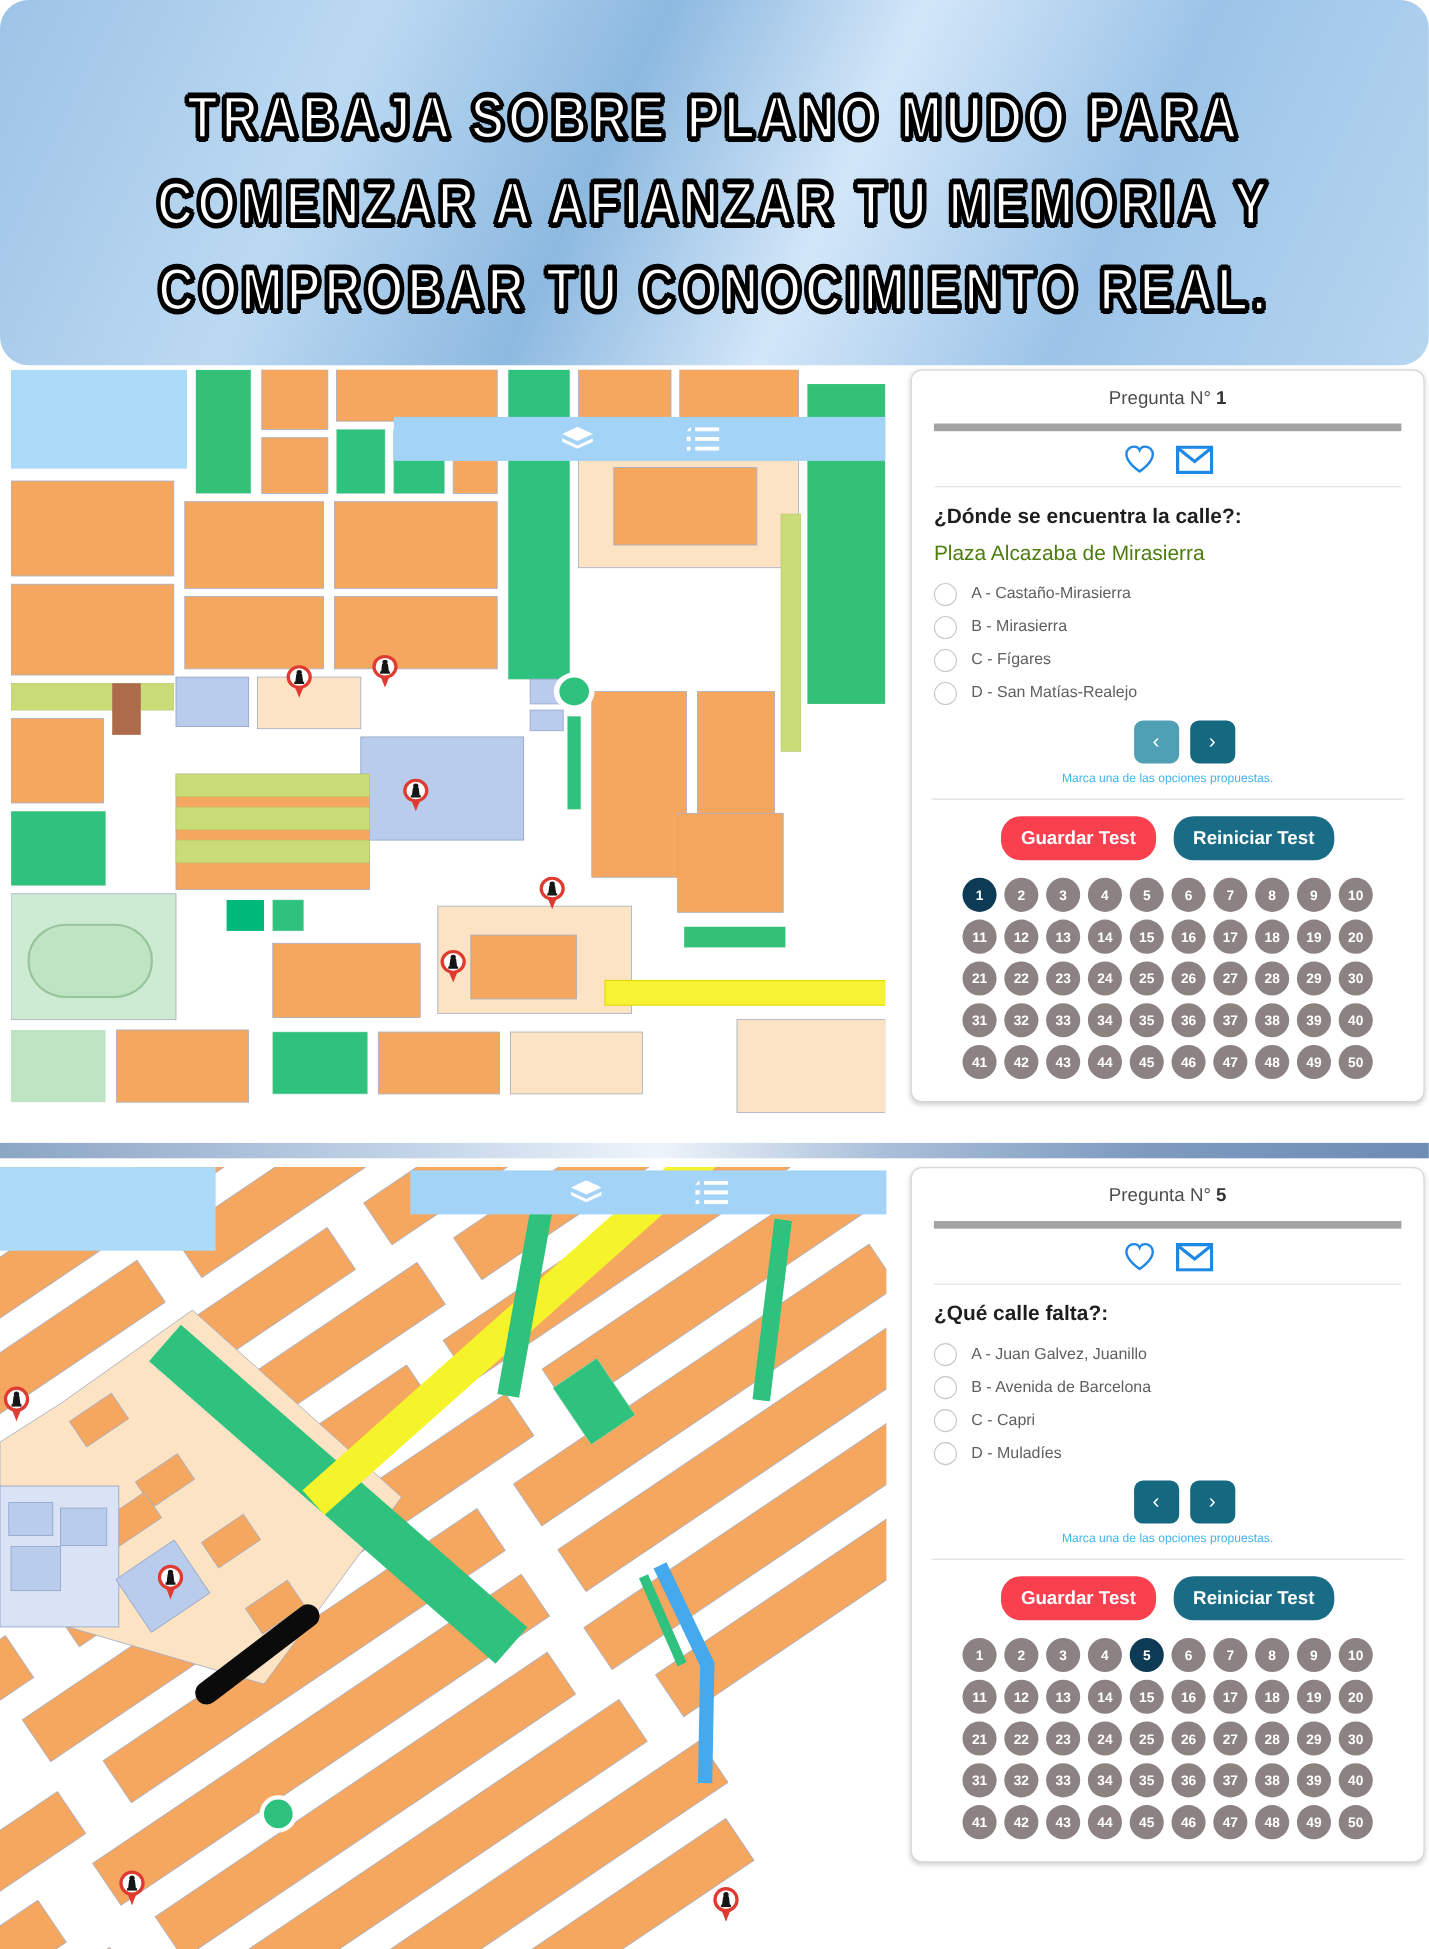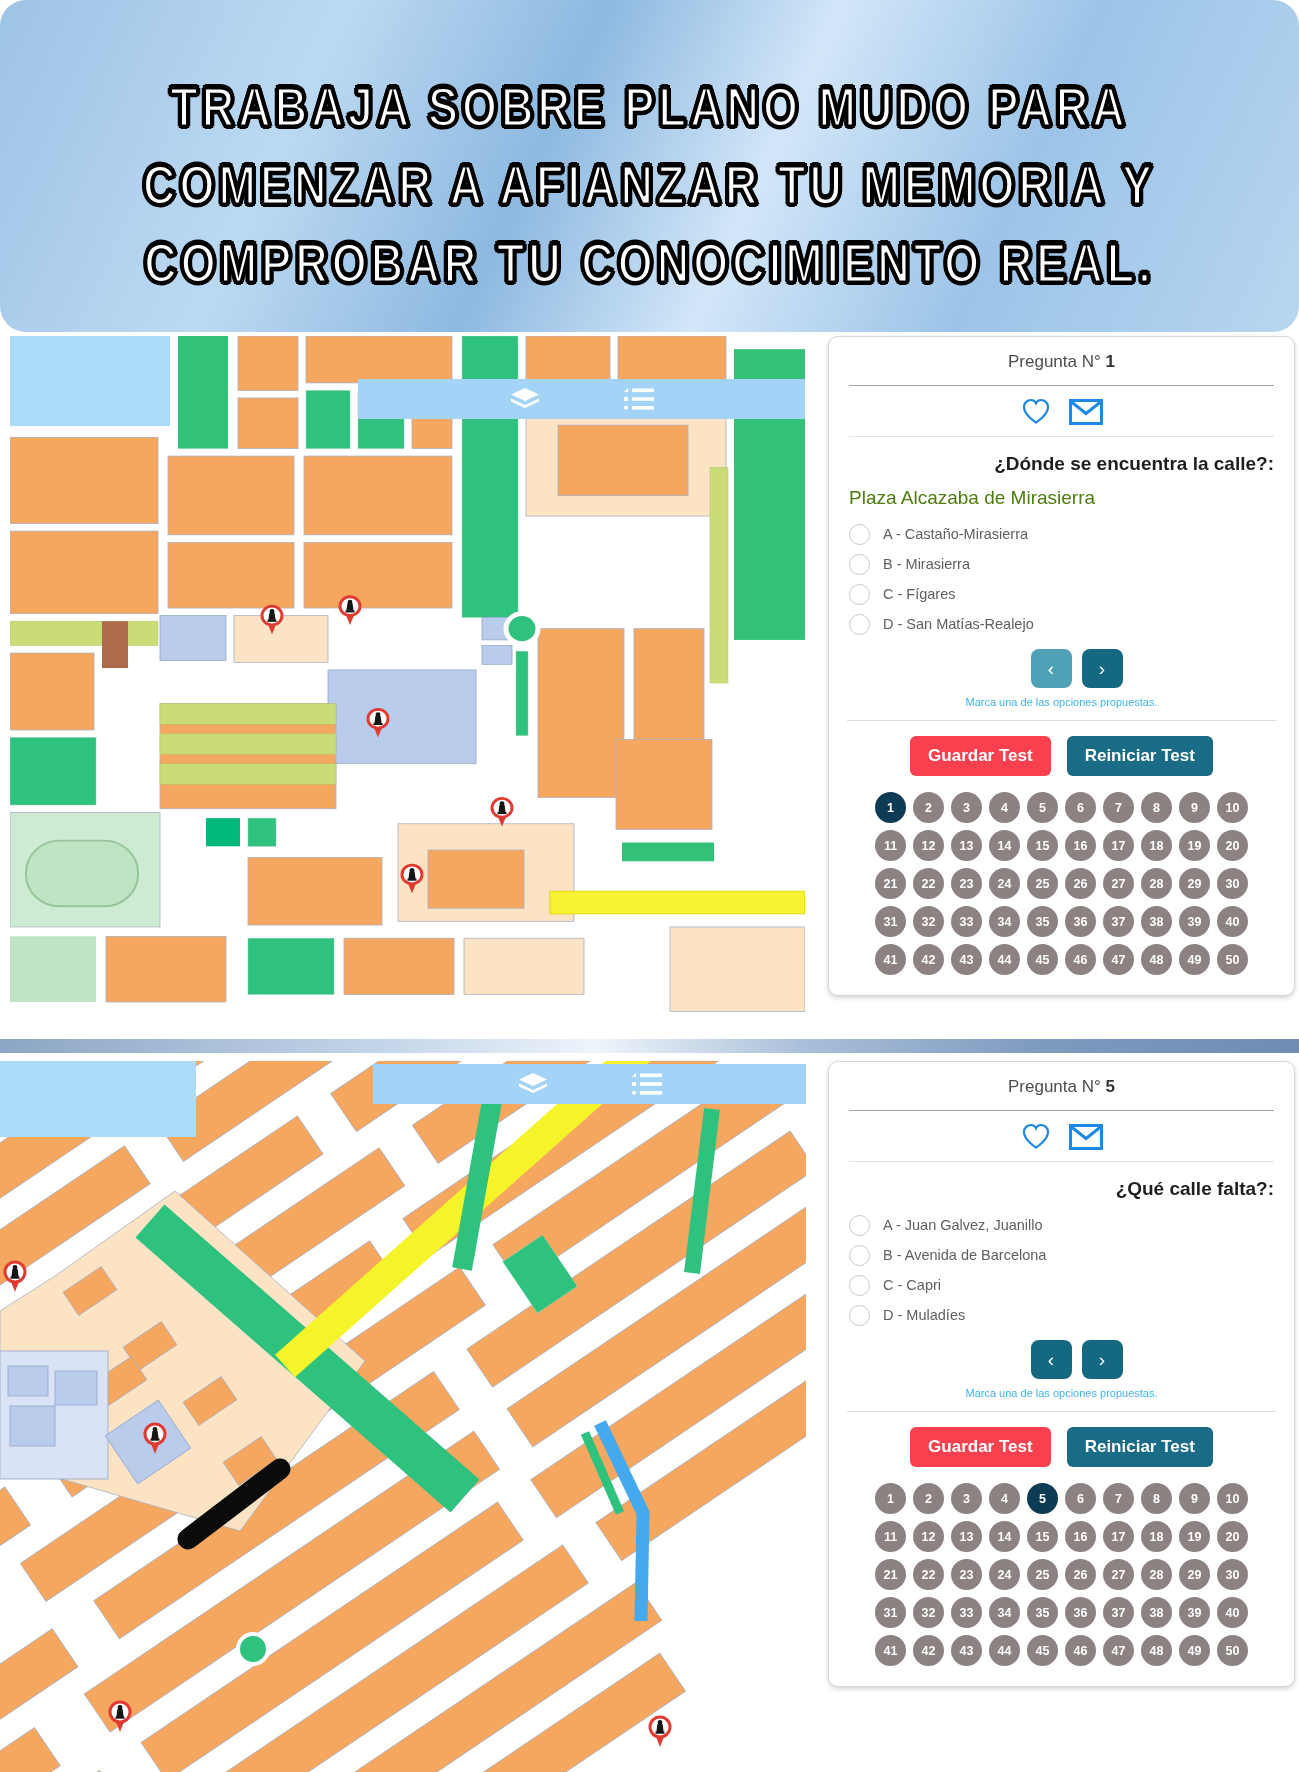--- a/index.html
+++ b/index.html
@@ -32,42 +32,42 @@
     justify-content:center;gap:80px;}
   .tb1{left:348px;top:43px;width:447px;}
   .tb2{left:373px;top:3px;width:433px;}
   .tool-btn{width:34px;height:26px;display:flex;align-items:center;justify-content:center;cursor:pointer;}
 
   
   .card{position:absolute;left:828px;width:425px;background:#fff;border:1px solid #d6d6d6;
     border-radius:10px;box-shadow:0 2px 5px rgba(0,0,0,.18);padding:0 20px;box-sizing:content-box;}
   .card1{top:0;}
   .card2{top:8px;}
-  .card-title{text-align:center;font-size:17px;color:#4d4d4d;padding:15px 0 13px;border-bottom:1px solid #a3a3a3;}
+  .card-title{text-align:center;font-size:17px;color:#4d4d4d;padding:15px 0 13px;border-bottom:7px solid #a3a3a3;}
   .card-title b{color:#333;}
   .icon-row{display:flex;justify-content:center;align-items:center;gap:18px;padding:12px 0 11px;
     border-bottom:1px solid #e2e2e2;}
   .icon-btn{background:none;border:none;padding:0;cursor:pointer;display:flex;}
-  .question{font-weight:bold;font-size:19px;color:#1e1e1e;margin:16px 0 2px;text-align:right;}
+  .question{font-weight:bold;font-size:19px;color:#1e1e1e;margin:16px 0 2px;}
   .street{font-size:19px;color:#4d7c0f;margin:12px 0 2px;}
   .street:empty{display:none;}
   .options{margin-top:10px;}
   .option{display:flex;align-items:center;gap:13px;height:30px;}
   .radio{width:19px;height:19px;border:1px solid #c8c8c8;border-radius:50%;background:#fff;flex:0 0 auto;}
   .opt-label{font-size:14.5px;color:#5f5f5f;}
   .nav-row{display:flex;justify-content:center;gap:10px;margin:10px 0 8px 30px;}
   .nav-btn{width:41px;height:39px;border:none;border-radius:8px;color:#fff;font-size:19px;
     display:flex;align-items:center;justify-content:center;cursor:pointer;font-family:inherit;}
   .nav-prev{background:#146880;}
   .nav-prev.dim{background:#4f9fb5;}
   .nav-next{background:#146880;}
   .note{color:#43b4ea;font-size:11px;text-align:center;margin:2px 0 12px;}
   .hr{border:none;border-top:1px solid #dcdcdc;margin:0 -2px;}
   .btn-row{display:flex;justify-content:center;gap:16px;padding:15px 0 12px;}
-  .btn{border:none;border-radius:6px;color:#fff;font-weight:bold;font-size:17px;
+  .btn{border:none;border-radius:18px;color:#fff;font-weight:bold;font-size:17px;
     padding:10px 18px;cursor:pointer;font-family:inherit;}
   .btn-save{background:#f8404e;}
   .btn-reset{background:#1a6b85;}
   .grid{display:grid;grid-template-columns:repeat(10,31px);column-gap:7px;row-gap:7px;
     justify-content:center;padding:4px 0 20px;}
   .num{width:31px;height:31px;border-radius:50%;background:#8c8282;color:#fff;font-size:12.5px;
     font-weight:bold;display:flex;align-items:center;justify-content:center;cursor:pointer;}
   .num.active{background:#0d3b55;}
 
   

